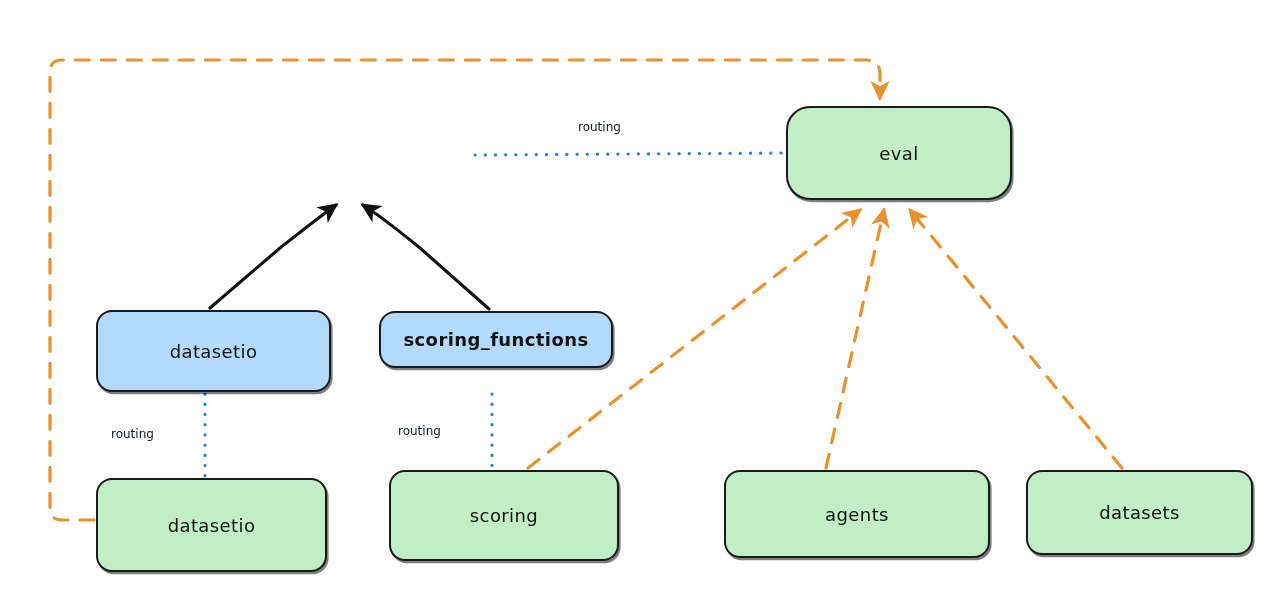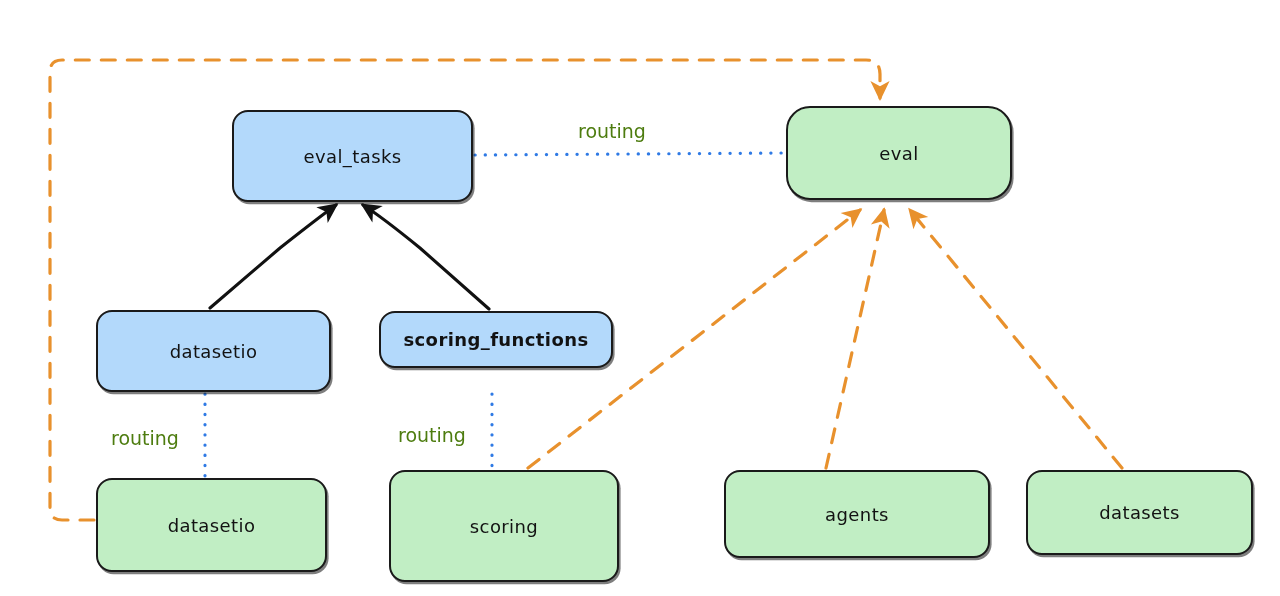--- a/index.html
+++ b/index.html
@@ -42,22 +42,22 @@
     font-family: "DejaVu Sans", sans-serif;
     font-size: 18px;
     color: #121212;
     letter-spacing: 0.4px;
     white-space: nowrap;
     user-select: none;
   }
   .edge-label {
     position: absolute;
     font-family: "DejaVu Sans", sans-serif;
-    font-size: 19px;
-    color: #4d7c0f;
+    font-size: 12px;
+    color: #0f172a;
     white-space: nowrap;
     user-select: none;
   }
 </style>
 </head>
 <body>
 
 <div id="diagram-root">
 
   <svg id="edge-layer" viewBox="0 0 1280 596" xmlns="http://www.w3.org/2000/svg">
@@ -77,41 +77,38 @@
     <path d="M 205 394 L 205 476" fill="none" stroke="#2f7ae5" stroke-width="3.2" stroke-linecap="round" stroke-dasharray="0.2 10"></path>
     <path d="M 492 394 L 492 468" fill="none" stroke="#2f7ae5" stroke-width="3.2" stroke-linecap="round" stroke-dasharray="0.2 10"></path>
 
     <path d="M 94 520 L 62 520 Q 50 520 50 508 L 50 72 Q 50 60 62 60 L 866 60 Q 880 60 880 74 L 880 98" fill="none" stroke="#e8912d" stroke-width="3.2" stroke-linecap="round" stroke-dasharray="14 12" marker-end="url(#arrow-orange)"></path>
 
     <path d="M 528 468 L 860 210" fill="none" stroke="#e8912d" stroke-width="3.2" stroke-linecap="round" stroke-dasharray="14 12" marker-end="url(#arrow-orange)"></path>
     <path d="M 826 468 L 884 210" fill="none" stroke="#e8912d" stroke-width="3.2" stroke-linecap="round" stroke-dasharray="14 12" marker-end="url(#arrow-orange)"></path>
     <path d="M 1122 468 L 910 210" fill="none" stroke="#e8912d" stroke-width="3.2" stroke-linecap="round" stroke-dasharray="14 12" marker-end="url(#arrow-orange)"></path>
   </svg>
 
-  <div class="node api" style="left:232px; top:110px; width:241px; height:92px;">
-    <span class="node-label">eval_tasks</span>
-  </div>
 
   <div class="node provider" style="left:786px; top:106px; width:226px; height:94px;border-radius:24px;">
     <span class="node-label">eval</span>
   </div>
 
   <div class="node api" style="left:96px; top:310px; width:235px; height:82px;">
     <span class="node-label">datasetio</span>
   </div>
 
   <div class="node api" style="left:379px; top:311px; width:234px; height:57px;font-weight:bold;">
     <span class="node-label">scoring_functions</span>
   </div>
 
   <div class="node provider" style="left:96px; top:478px; width:231px; height:94px;">
     <span class="node-label">datasetio</span>
   </div>
 
-  <div class="node provider" style="left:389px; top:470px; width:230px; height:112px;">
+  <div class="node provider" style="left:389px; top:470px; width:230px; height:91px;">
     <span class="node-label">scoring</span>
   </div>
 
   <div class="node provider" style="left:724px; top:470px; width:266px; height:88px;">
     <span class="node-label">agents</span>
   </div>
 
   <div class="node provider" style="left:1026px; top:470px; width:227px; height:85px;">
     <span class="node-label">datasets</span>
   </div>

